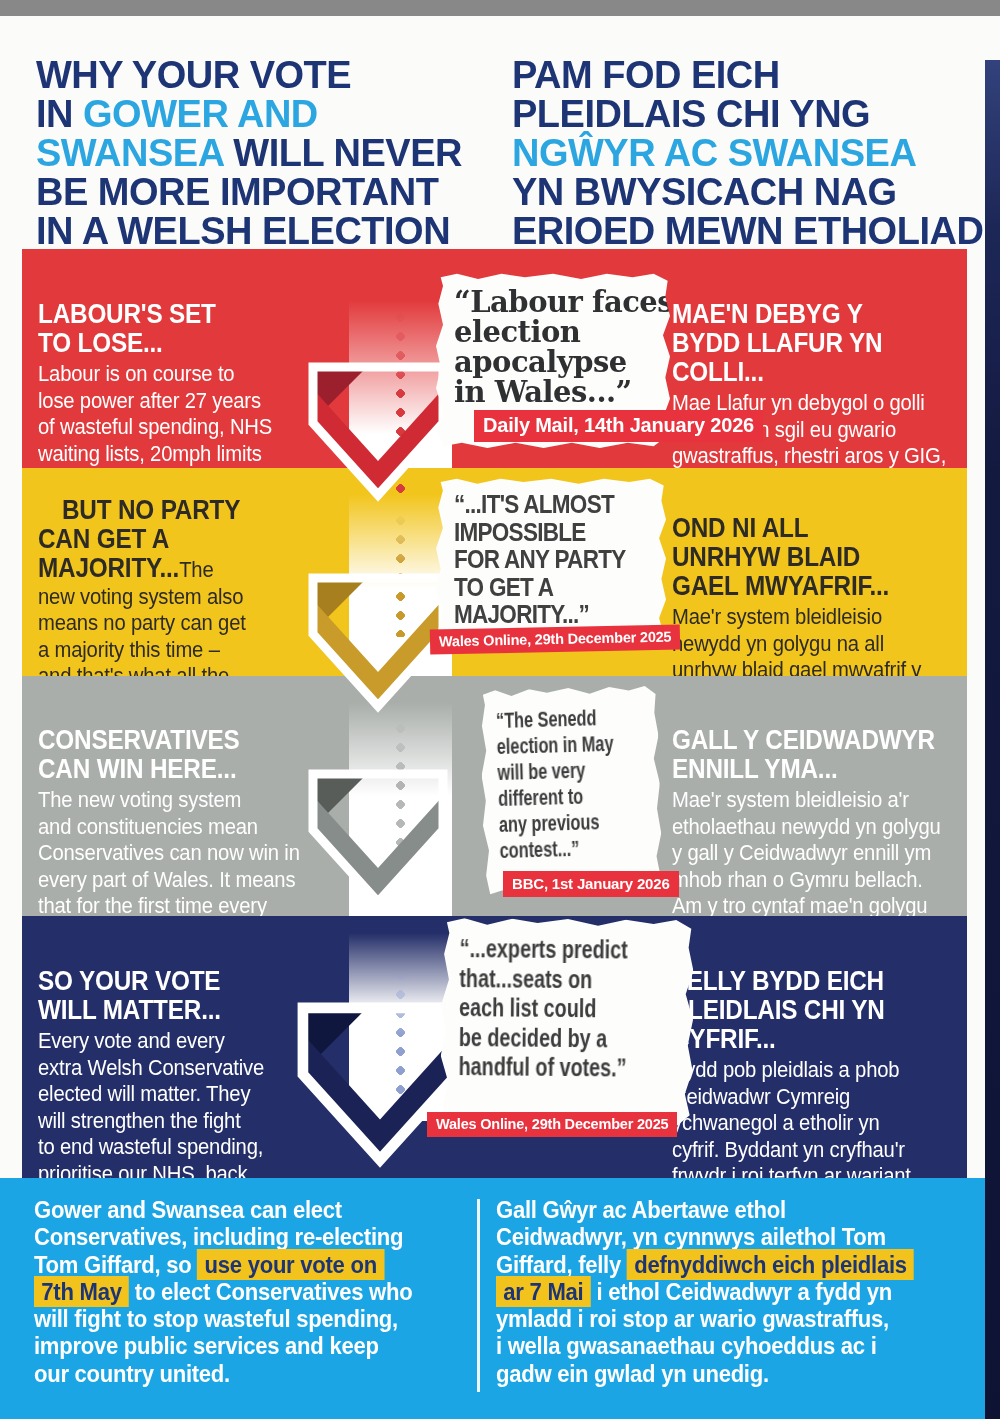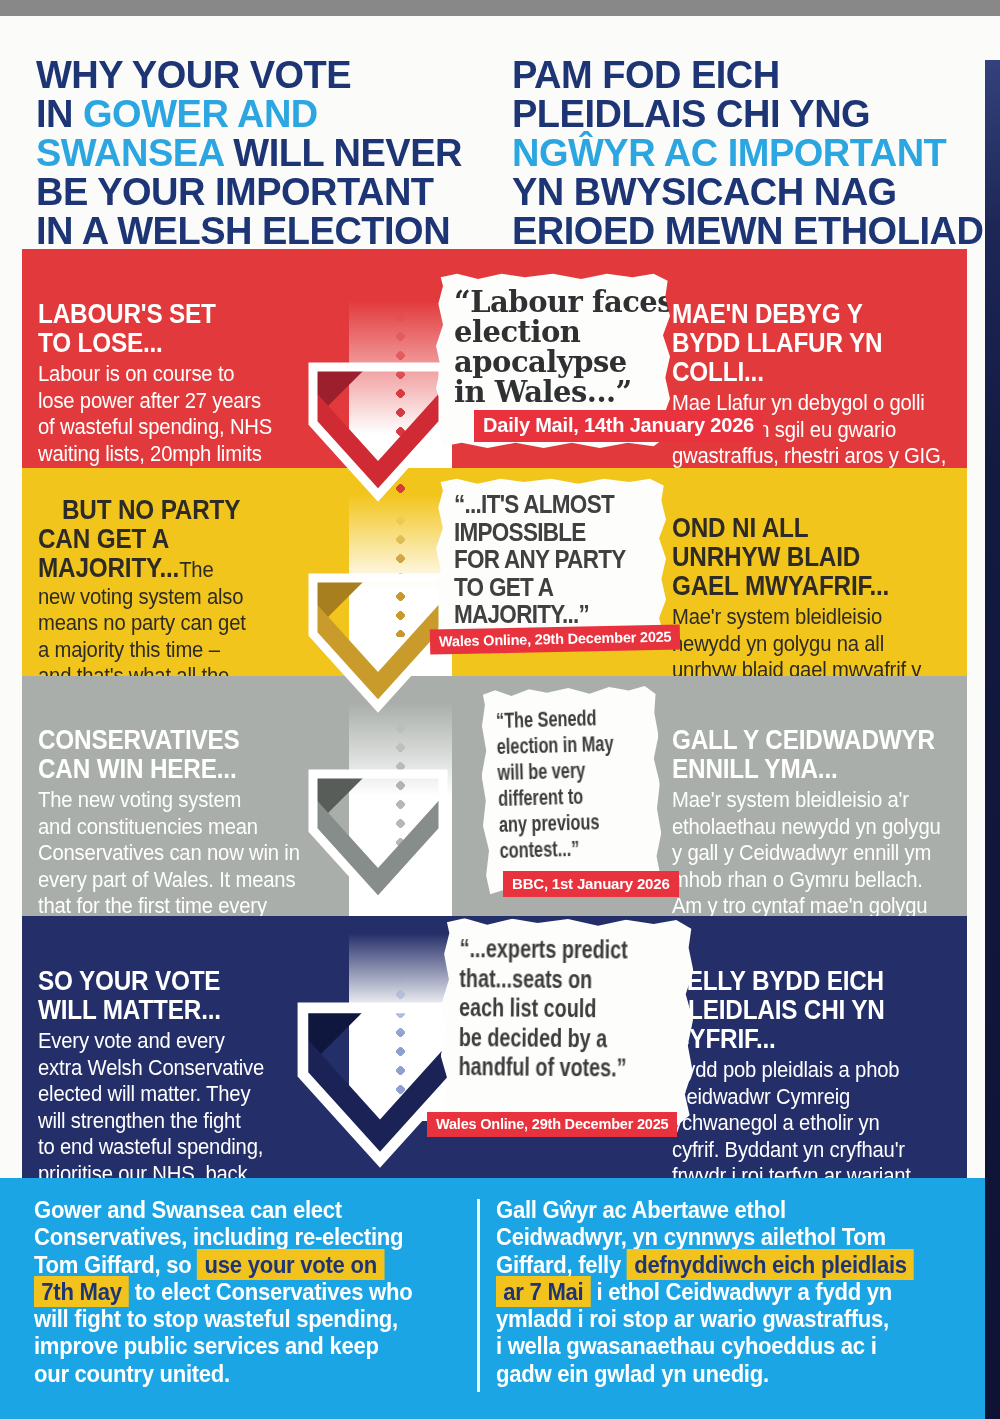--- a/index.html
+++ b/index.html
@@ -97,25 +97,25 @@
   .bottom-edge{position:absolute;left:0;top:1411px;width:1000px;height:8px;background:#d9e7f2;z-index:51;}
 </style>
 </head>
 <body>
 
 <div class="page">
 
   <h1 class="hdr hdr-en"><span>WHY YOUR VOTE
 IN </span><span class="cyan">GOWER AND
 SWANSEA</span><span> WILL NEVER
-BE YOUR IMPORTANT
+BE MORE IMPORTANT
 IN A WELSH ELECTION</span></h1>
   <h1 class="hdr hdr-cy"><span>PAM FOD EICH
 PLEIDLAIS CHI YNG
-</span><span class="cyan">NGŴYR AC IMPORTANT</span><span>
+</span><span class="cyan">NGŴYR AC SWANSEA</span><span>
 YN BWYSICACH NAG
 ERIOED MEWN ETHOLIAD
 CYMREIG</span></h1>
 
   <section class="band b0">
     <div class="btxt et">
       <span class="bh">LABOUR'S SET
 TO LOSE...</span><span class="bb">Labour is on course to
 lose power after 27 years
 of wasteful spending, NHS

